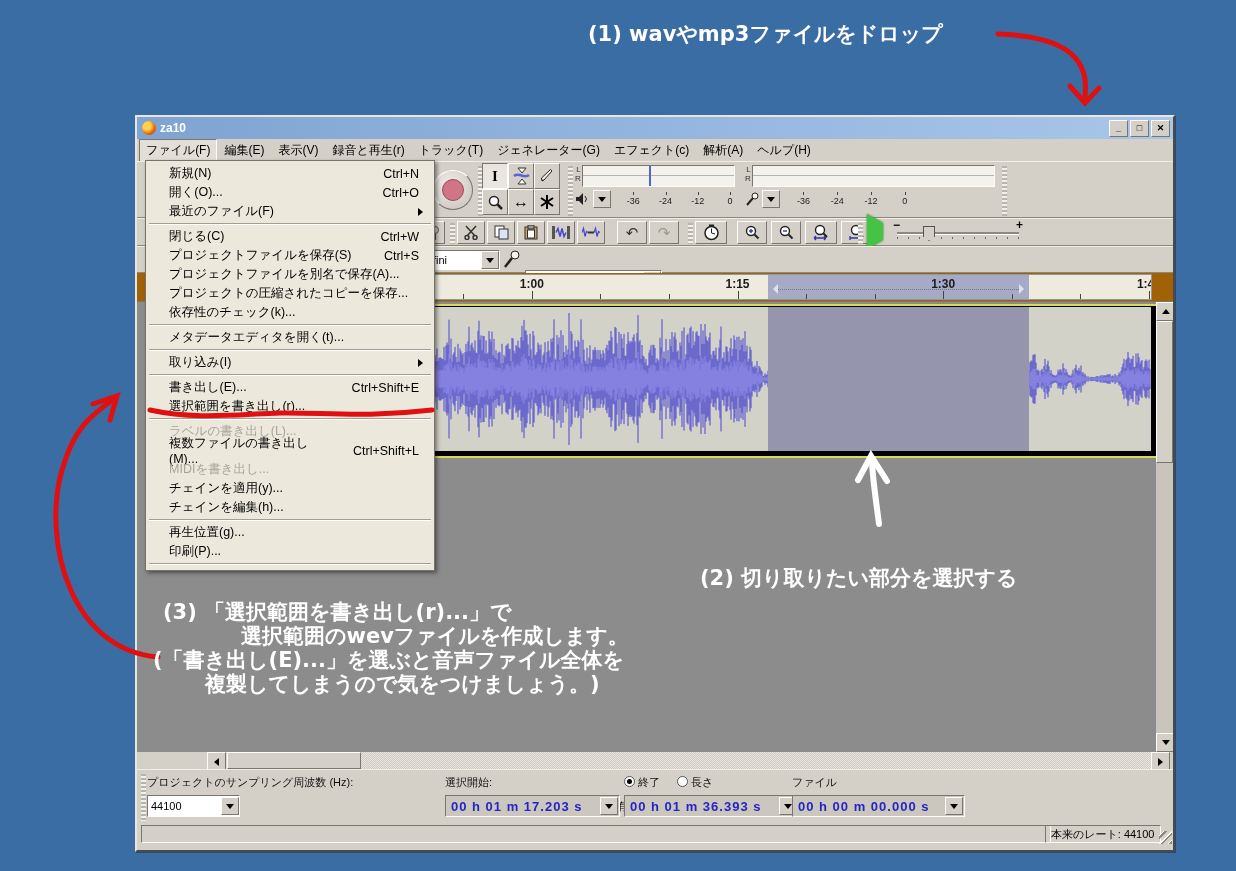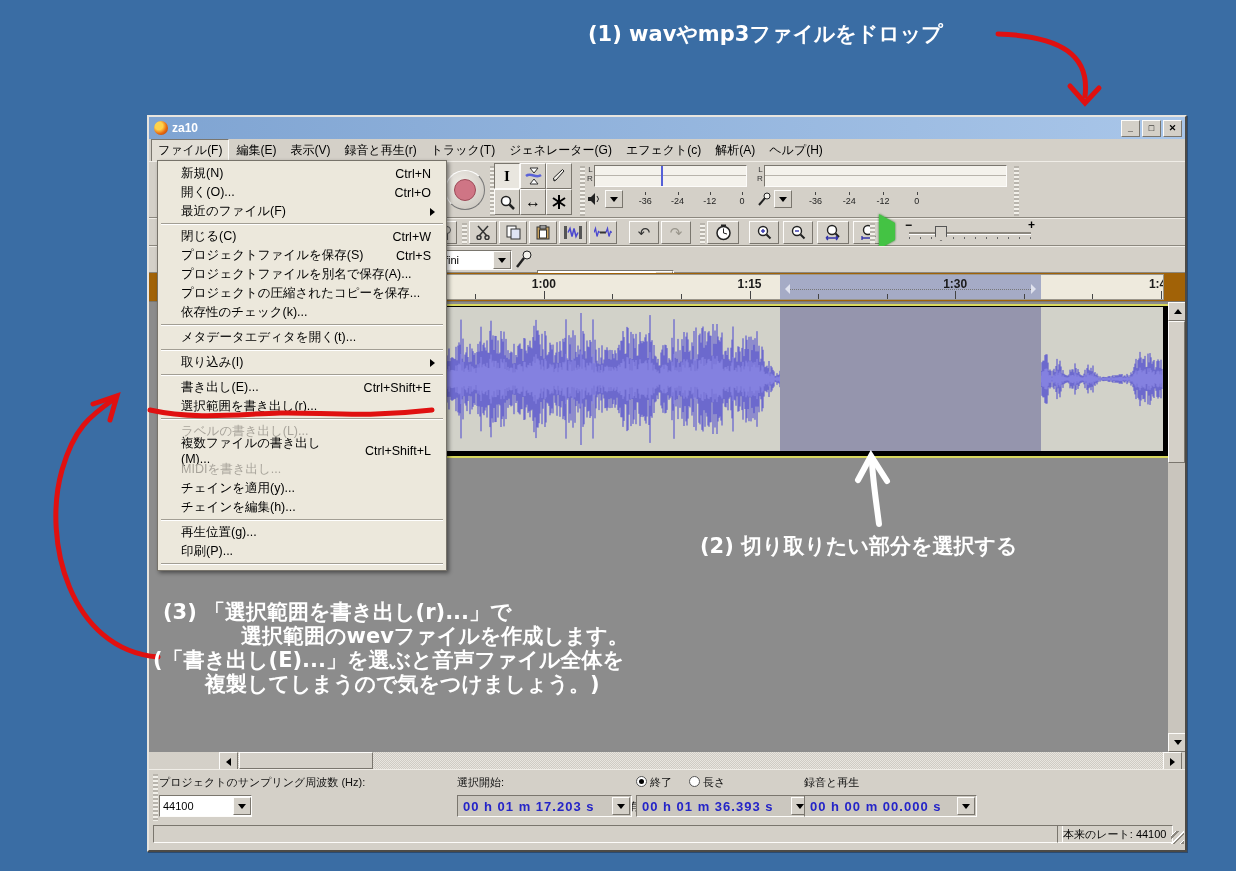--- a/index.html
+++ b/index.html
@@ -3,21 +3,21 @@
 <meta charset="utf-8">
 <style>
   html,body{margin:0;padding:0;}
   body{width:1236px;height:871px;overflow:hidden;background:#3a6da4;position:relative;
        font-family:"Liberation Sans",sans-serif;-webkit-font-smoothing:antialiased;}
   .r{border:1px solid;border-color:#fdfcfa #7a766e #7a766e #fdfcfa;}
   .s{border:1px solid;border-color:#7a766e #fdfcfa #fdfcfa #7a766e;}
   .grip{width:5px;align-self:stretch;margin:2px 3px;
         background:repeating-linear-gradient(180deg,#b8b4ac 0 2px,#f2f0ea 2px 4px);}
   
-  #win{position:absolute;left:147px;top:115px;width:1036px;height:733px;background:#d4d0c8;
+  #win{position:absolute;left:135px;top:115px;width:1036px;height:733px;background:#d4d0c8;
        border:2px solid;border-color:#e8e5df #4c4a46 #4c4a46 #e8e5df;box-shadow:1px 1px 0 #2a4a70;}
   #titlebar{height:22px;background:linear-gradient(90deg,#7fa4d2,#a9c6e9);display:flex;align-items:center;
             padding:0 3px;color:#fff;font-weight:bold;font-size:12px;}
   #title-icon{width:14px;height:14px;border-radius:50%;margin:0 4px 0 2px;
               background:radial-gradient(circle at 35% 35%,#ffd24a 0 30%,#e86a10 60%,#a03808);}
   #titlebar .caption{flex:1;}
   .tb-btn{width:17px;height:15px;background:#d4d0c8;font-size:9px;font-weight:bold;color:#000;
           display:flex;align-items:center;justify-content:center;margin-left:2px;line-height:1;}
   
   #menubar{height:22px;display:flex;align-items:center;font-size:12px;padding-left:2px;background:#d4d0c8;}
@@ -412,21 +412,21 @@
     <div class="timefield" style="left:308px;width:150px;">
       <span>00 h 01 m 17.203 s</span>
         <span class="dd" style="top:1px;right:1px;height:16px;"></span>
     </div>
     <span class="lab" style="left:487px;"><span class="radio on"></span><span>終了</span></span>
     <span class="lab" style="left:540px;"><span class="radio"></span><span>長さ</span></span>
     <div class="timefield" style="left:487px;width:150px;">
       <span>00 h 01 m 36.393 s</span>
         <span class="dd" style="top:1px;right:1px;height:16px;"></span>
     </div>
-    <span class="lab" style="left:655px;">録音と再生</span>
+    <span class="lab" style="left:655px;">ファイル</span>
     <div class="timefield" style="left:655px;width:148px;">
       <span>00 h 00 m 00.000 s</span>
         <span class="dd" style="top:1px;right:1px;height:16px;"></span>
     </div>
   </div>
 
   <div id="statusbar">
     <div class="spanel" style="left:4px;width:898px;"></div>
     <div class="spanel" style="left:908px;width:104px;">
       <span>本来のレート: 44100</span>
@@ -504,21 +504,21 @@
         <span>再生位置(g)...</span>
       </div>
       <div class="fm-item">
         <span>印刷(P)...</span>
       </div>
       <div class="fm-sep"></div>
     </div>
 </div>
 
 <div class="anno" style="left:588px;top:20px;">(1) wavやmp3ファイルをドロップ</div>
-<div class="anno" style="left:700px;top:532px;text-align:center;">(2) 切り取りたい部分を選択する</div>
+<div class="anno" style="left:700px;top:564px;text-align:center;">(2) 切り取りたい部分を選択する</div>
 <div class="anno" id="anno3" style="left:163px;top:600px;">
     <div style="padding-left: 0px; margin-left: 0px;">(3) 「選択範囲を書き出し(r)...」で</div>
     <div style="padding-left: 78px; margin-left: 0px;">選択範囲のwevファイルを作成します。</div>
     <div style="padding-left: 0px; margin-left: -10px;">(「書き出し(E)...」を選ぶと音声ファイル全体を</div>
     <div style="padding-left: 42px; margin-left: 0px;">複製してしまうので気をつけましょう。)</div>
   </div>
 
 <svg id="overlay-svg" width="1236" height="871">
 
   <g stroke="#e01010" stroke-width="5" fill="none" stroke-linecap="round">

